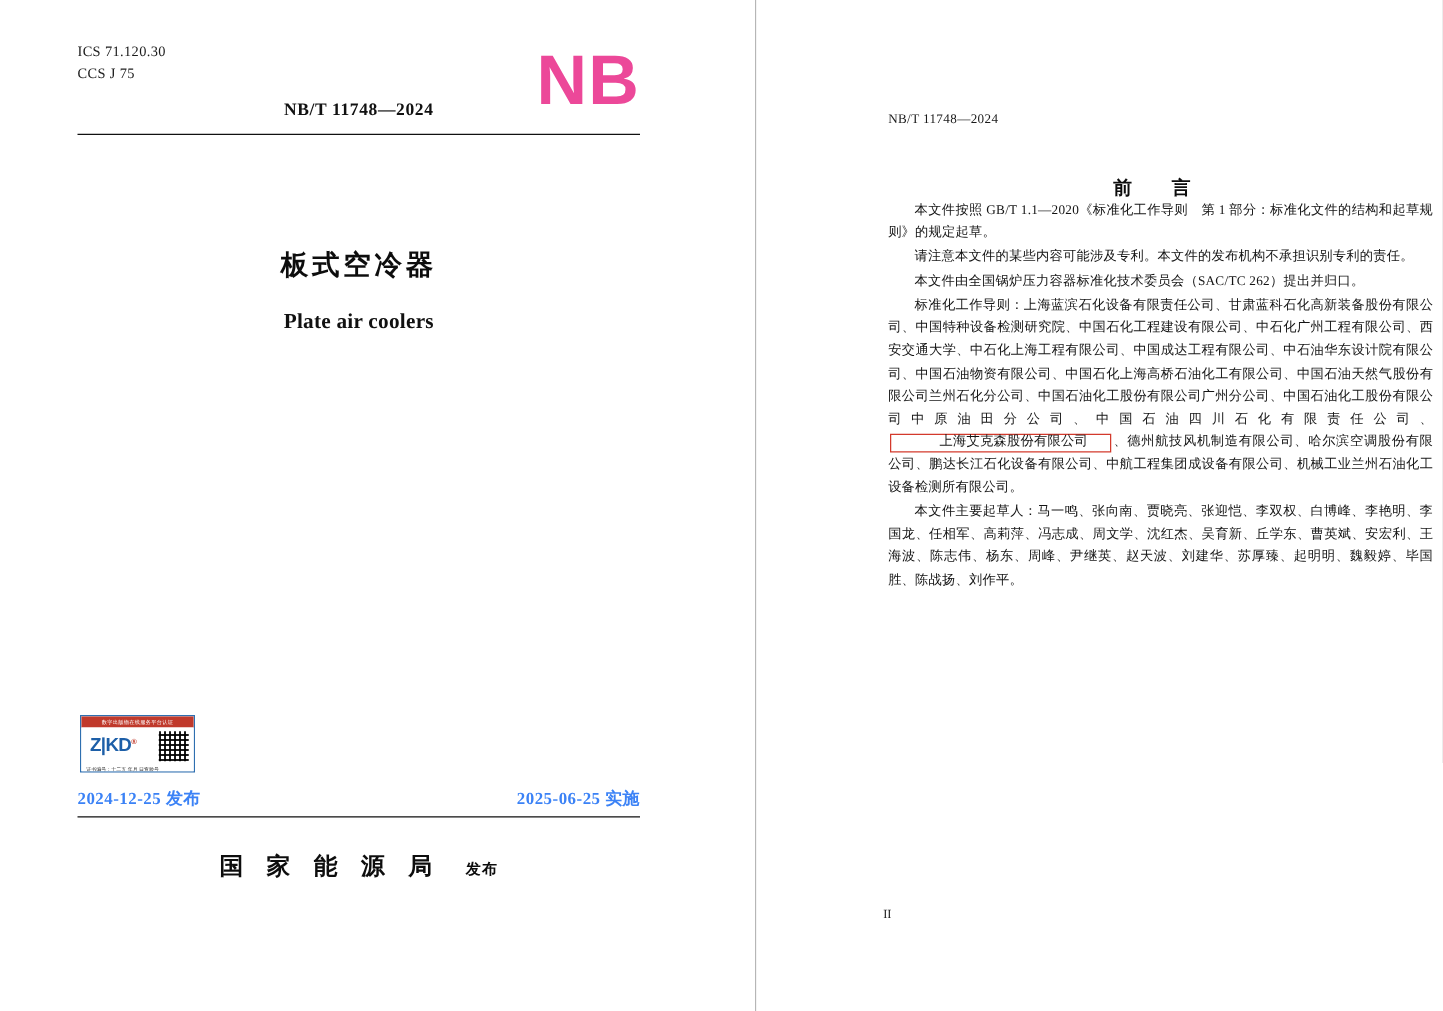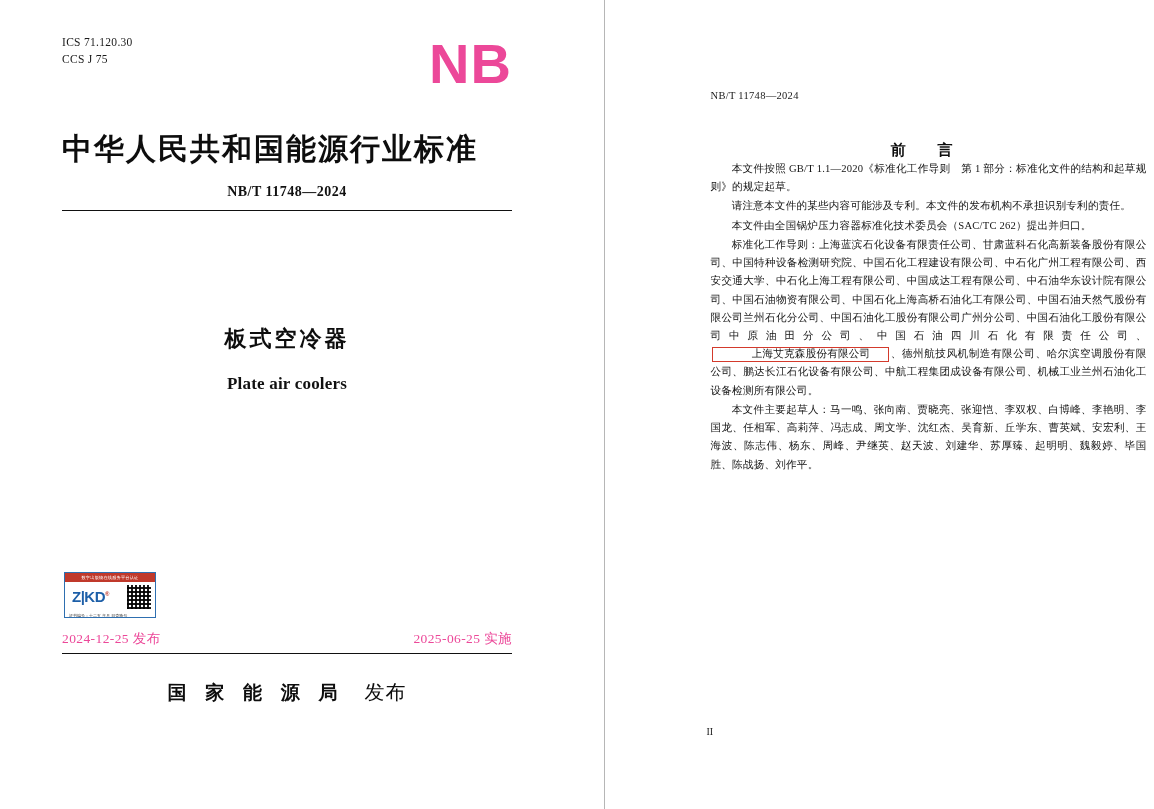--- a/index.html
+++ b/index.html
@@ -77,21 +77,21 @@
     font-weight: bold;
     letter-spacing: 0.5px;
     color: #111;
   }
   .rule-top {
     margin-top: 10px;
     border-top: 1.6px solid #111;
     width: 100%;
   }
   .doc-title-cn {
-    margin-top: 113px;
+    margin-top: 89px;
     text-align: center;
     font-size: 22px;
     font-weight: bold;
     letter-spacing: 3px;
     color: #0d0d0d;
   }
   .doc-title-en {
     margin-top: 20px;
     text-align: center;
     font-size: 17px;
@@ -163,22 +163,22 @@
   }
   .date-row {
     position: absolute;
     left: 0;
     right: 0;
     bottom: 86px;
     display: flex;
     justify-content: space-between;
     align-items: flex-end;
     font-size: 13.5px;
-    font-weight: normal;
-    color: #ec4899;
+    font-weight: bold;
+    color: #3b82f6;
     letter-spacing: 0.4px;
   }
   .rule-bottom {
     position: absolute;
     left: 0;
     right: 0;
     bottom: 80px;
     border-top: 1.6px solid #111;
   }
   .issuer {
@@ -186,22 +186,22 @@
     left: 0;
     right: 0;
     bottom: 28px;
     text-align: center;
     font-size: 19px;
     font-weight: bold;
     letter-spacing: 7px;
     color: #0d0d0d;
   }
   .issuer .verb {
-    font-size: 20px;
-    font-weight: normal;
+    font-size: 12px;
+    font-weight: bold;
     letter-spacing: 1px;
     margin-left: 20px;
   }
   
   .fw-inner {
     position: absolute;
     left: 106px;
     top: 90px;
     width: 436px;
   }
@@ -250,21 +250,20 @@
   <div class="page page-left">
     <div class="cover-inner">
 
       <div class="ics-block">
         <div>ICS 71.120.30</div>
         <div>CCS J 75</div>
       </div>
 
       <div class="nb-logo">NB</div>
 
-      <div class="std-title">中华人民共和国能源行业标准</div>
 
       <div class="std-number">NB/T 11748—2024</div>
 
       <div class="rule-top"></div>
 
       <div class="doc-title-cn">板式空冷器</div>
       <div class="doc-title-en">Plate air coolers</div>
 
       <div class="seal">
         <div class="seal-top">数字出版物在线服务平台认证</div>

